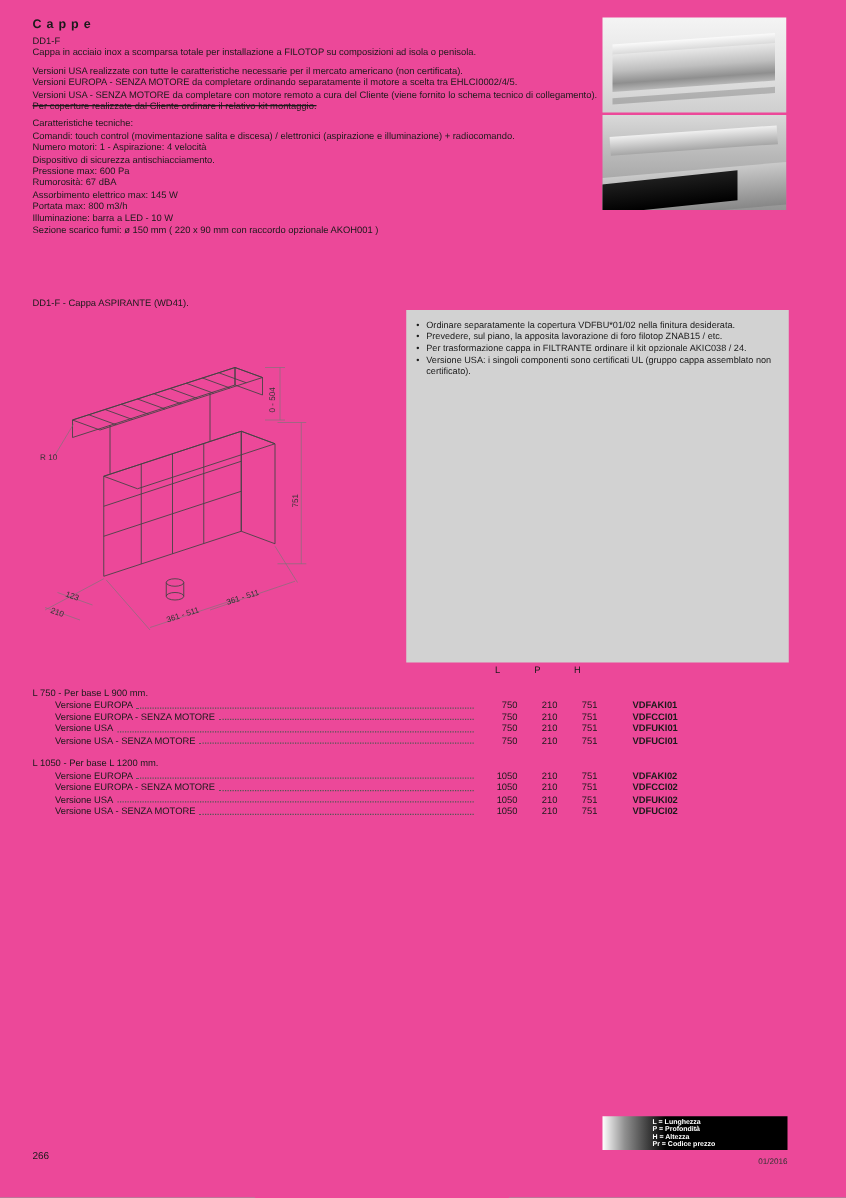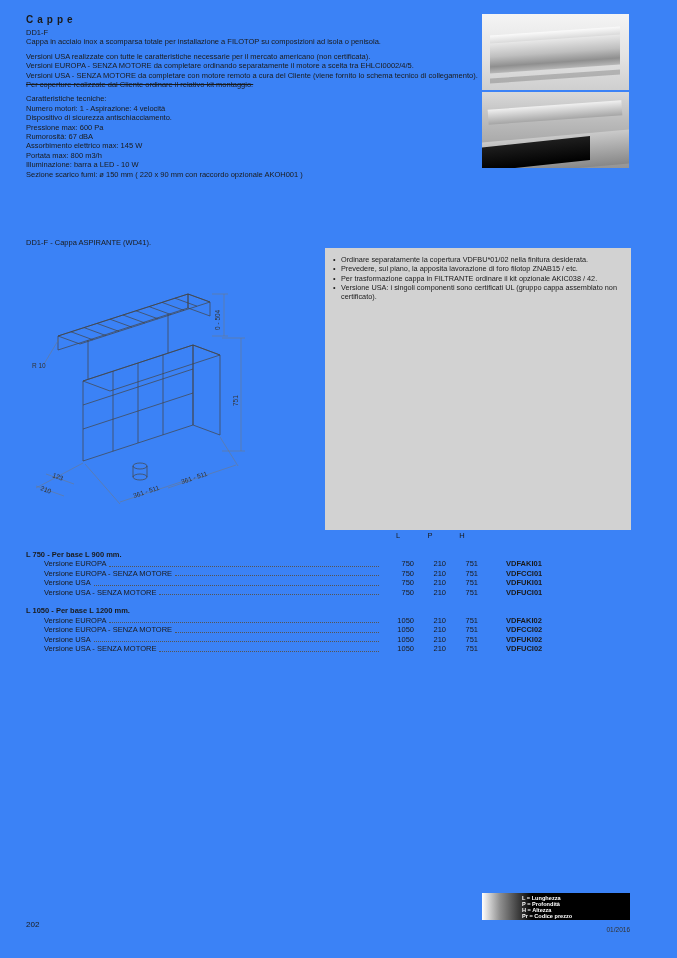--- a/index.html
+++ b/index.html
@@ -1,16 +1,16 @@
 <!DOCTYPE html>
 <html><head>
 <meta charset="utf-8">
 <style>
   html,body{margin:0;padding:0;background:#9a9a9a;}
-  .page{position:relative;width:677px;height:958px;background:#3b82f6;
+  .page{position:relative;width:677px;height:958px;background:#ec4899;
         font-family:"Liberation Sans",sans-serif;color:#1a1a1a;overflow:hidden;margin:0 auto;}
 
   
   .intro{position:absolute;left:26px;top:14px;width:452px;}
   .title{font-size:10px;font-weight:bold;letter-spacing:4px;}
   .model{font-size:7.5px;line-height:9.4px;margin-top:3px;}
   .txt{font-size:7.5px;line-height:9.4px;}
   .blk{margin-top:5px;}
   .strike{text-decoration:line-through;}
   .caption{position:absolute;left:26px;top:238px;font-size:7.5px;}
@@ -39,21 +39,21 @@
   
   .table{position:absolute;left:26px;top:531px;width:560px;}
   .prow{display:flex;align-items:flex-end;font-size:7.5px;line-height:9.5px;height:9.5px;}
   .lbl{white-space:nowrap;margin-left:18px;}
   .leader{flex:1;border-bottom:1px dotted #555;margin:0 3px 2px 3px;}
   .spacer{flex:1;}
   .num{width:32px;text-align:right;flex:none;}
   .hnum{width:32px;text-align:center;flex:none;}
   .code{width:80px;margin-left:28px;font-weight:bold;flex:none;}
   .codesp{width:80px;margin-left:28px;flex:none;}
-  .sec-title{font-size:7.5px;font-weight:bold;margin-top:9px;line-height:9.5px;}
+  .sec-title{font-size:7.5px;font-weight:normal;margin-top:9px;line-height:9.5px;}
 
   
   .page-num{position:absolute;left:26px;top:920px;font-size:8px;}
   .date{position:absolute;left:556px;top:926px;width:74px;text-align:right;font-size:6.5px;color:#333;}
   .legend{position:absolute;left:482px;top:893px;width:148px;height:27px;box-sizing:border-box;
           background:linear-gradient(90deg,#ffffff 0%,#909090 12%,#000000 34%);padding:3px 0 0 40px;}
   .legend div{font-size:5.6px;line-height:5.9px;color:#ffffff;font-weight:bold;}
 </style>
 </head>
 <body>
@@ -65,20 +65,21 @@
     <div class="model">DD1-F</div>
     <div class="txt">Cappa in acciaio inox a scomparsa totale per installazione a FILOTOP su composizioni ad isola o penisola.</div>
     <div class="blk">
       <div class="txt">Versioni USA realizzate con tutte le caratteristiche necessarie per il mercato americano (non certificata).</div>
       <div class="txt">Versioni EUROPA - SENZA MOTORE da completare ordinando separatamente il motore a scelta tra EHLCI0002/4/5.</div>
       <div class="txt">Versioni USA - SENZA MOTORE da completare con motore remoto a cura del Cliente (viene fornito lo schema tecnico di collegamento).</div>
       <div class="txt strike">Per coperture realizzate dal Cliente ordinare il relativo kit montaggio.</div>
     </div>
     <div class="blk">
       <div class="txt">Caratteristiche tecniche:</div>
+      <div class="txt">Comandi: touch control (movimentazione salita e discesa) / elettronici (aspirazione e illuminazione) + radiocomando.</div>
       <div class="txt">Numero motori: 1 -  Aspirazione: 4 velocità</div>
       <div class="txt">Dispositivo di sicurezza antischiacciamento.</div>
       <div class="txt">Pressione max: 600 Pa</div>
       <div class="txt">Rumorosità: 67 dBA</div>
       <div class="txt">Assorbimento elettrico max: 145 W</div>
       <div class="txt">Portata max: 800 m3/h</div>
       <div class="txt">Illuminazione: barra a LED - 10 W</div>
       <div class="txt">Sezione scarico fumi: ø 150 mm ( 220 x 90 mm con raccordo opzionale AKOH001 )</div>
     </div>
   </div>
@@ -102,21 +103,21 @@
     <div class="note">
       <span class="b">•</span>
       <span>Ordinare separatamente la copertura VDFBU*01/02 nella finitura desiderata.</span>
     </div>
     <div class="note">
       <span class="b">•</span>
       <span>Prevedere, sul piano, la apposita lavorazione di foro filotop ZNAB15 / etc.</span>
     </div>
     <div class="note">
       <span class="b">•</span>
-      <span>Per trasformazione cappa in FILTRANTE ordinare il kit opzionale AKIC038 / 42.</span>
+      <span>Per trasformazione cappa in FILTRANTE ordinare il kit opzionale AKIC038 / 24.</span>
     </div>
     <div class="note">
       <span class="b">•</span>
       <span>Versione USA: i singoli componenti sono certificati UL (gruppo cappa assemblato non certificato).</span>
     </div>
   </div>
 
   <div class="drawing">
     <svg viewBox="0 0 300 254">
       <g stroke="#444" stroke-width="0.7" fill="none">
@@ -257,21 +258,21 @@
     <div class="prow">
       <span class="lbl">Versione USA - SENZA MOTORE</span>
         <span class="leader"></span>
       <span class="num">1050</span>
       <span class="num">210</span>
       <span class="num">751</span>
       <span class="code">VDFUCI02</span>
     </div>
   </div>
 
-  <div class="page-num">202</div>
+  <div class="page-num">266</div>
   <div class="legend">
     <div>L = Lunghezza</div>
     <div>P = Profondità</div>
     <div>H = Altezza</div>
     <div>Pr = Codice prezzo</div>
   </div>
   <div class="date">01/2016</div>
 
 </div>
 

